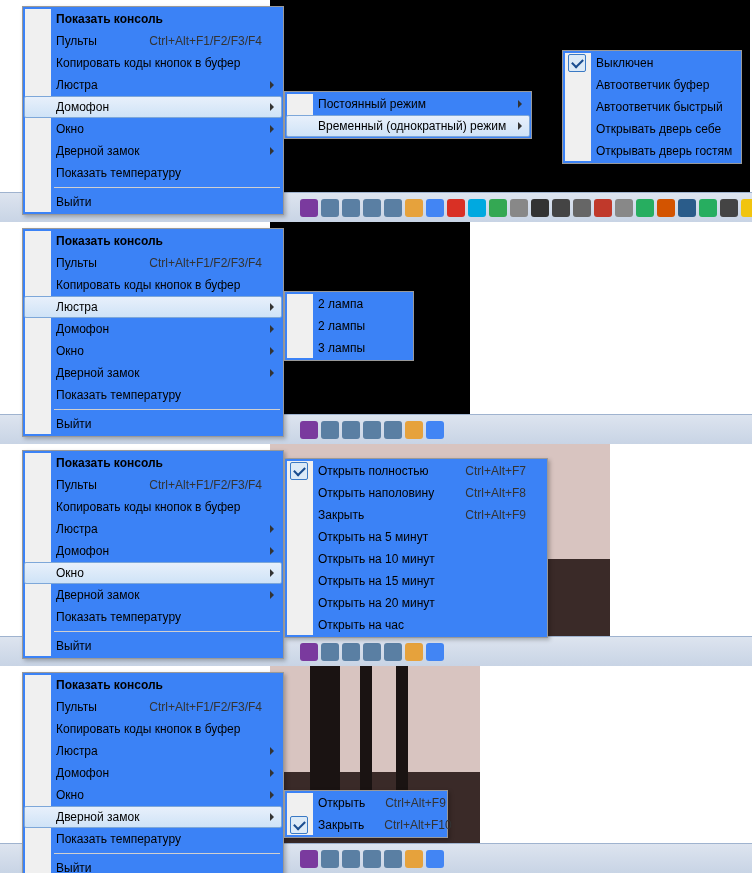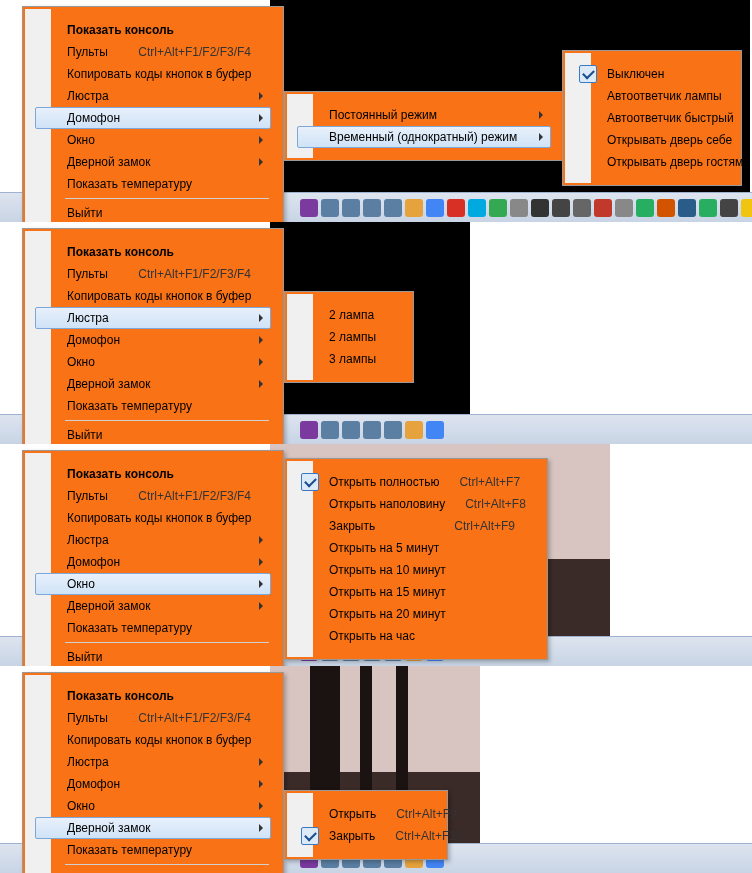--- a/index.html
+++ b/index.html
@@ -34,25 +34,25 @@
     gap: 3px;
   }
   .tb-icon {
     width: 18px; height: 18px;
     background: #888;
     border-radius: 3px;
     flex: 0 0 auto;
   }
   .menu {
     position: absolute;
-    background: #f97316;
+    background: #3b82f6;
     border: 1px solid #999;
     box-shadow: 2px 2px 4px rgba(0,0,0,.25);
     z-index: 5;
-    padding: 12px;
+    padding: 1px;
   }
   .menu .gutter {
     position: absolute;
     left: 2px; top: 2px; bottom: 2px;
     width: 26px;
     background: #f0f0f0;
   }
   .mi {
     position: relative;
     height: 22px;
@@ -173,38 +173,38 @@
       </div>
     <div class="mi">
         <span class="lbl">Показать температуру</span>
       </div>
     <div class="sep"></div>
     <div class="mi">
         <span class="lbl">Выйти</span>
       </div>
   </div>
 
-  <div class="menu" style="left:284px;top:91px;width:280px">
+  <div class="menu" style="left:284px;top:91px;width:248px">
     <div class="gutter"></div>
     <div class="mi hasarrow">
         <span class="lbl">Постоянный режим</span>
       </div>
     <div class="mi hasarrow highlight">
         <span class="lbl">Временный (однократный) режим</span>
       </div>
   </div>
 
   <div class="menu" style="left:562px;top:50px;width:180px">
     <div class="gutter"></div>
     <div class="mi">
         <div class="check"></div>
         <span class="lbl">Выключен</span>
       </div>
     <div class="mi">
-        <span class="lbl">Автоответчик лампы</span>
+        <span class="lbl">Автоответчик буфер</span>
       </div>
     <div class="mi">
         <span class="lbl">Автоответчик быстрый</span>
       </div>
     <div class="mi">
         <span class="lbl">Открывать дверь себе</span>
       </div>
     <div class="mi">
         <span class="lbl">Открывать дверь гостям</span>
       </div>

